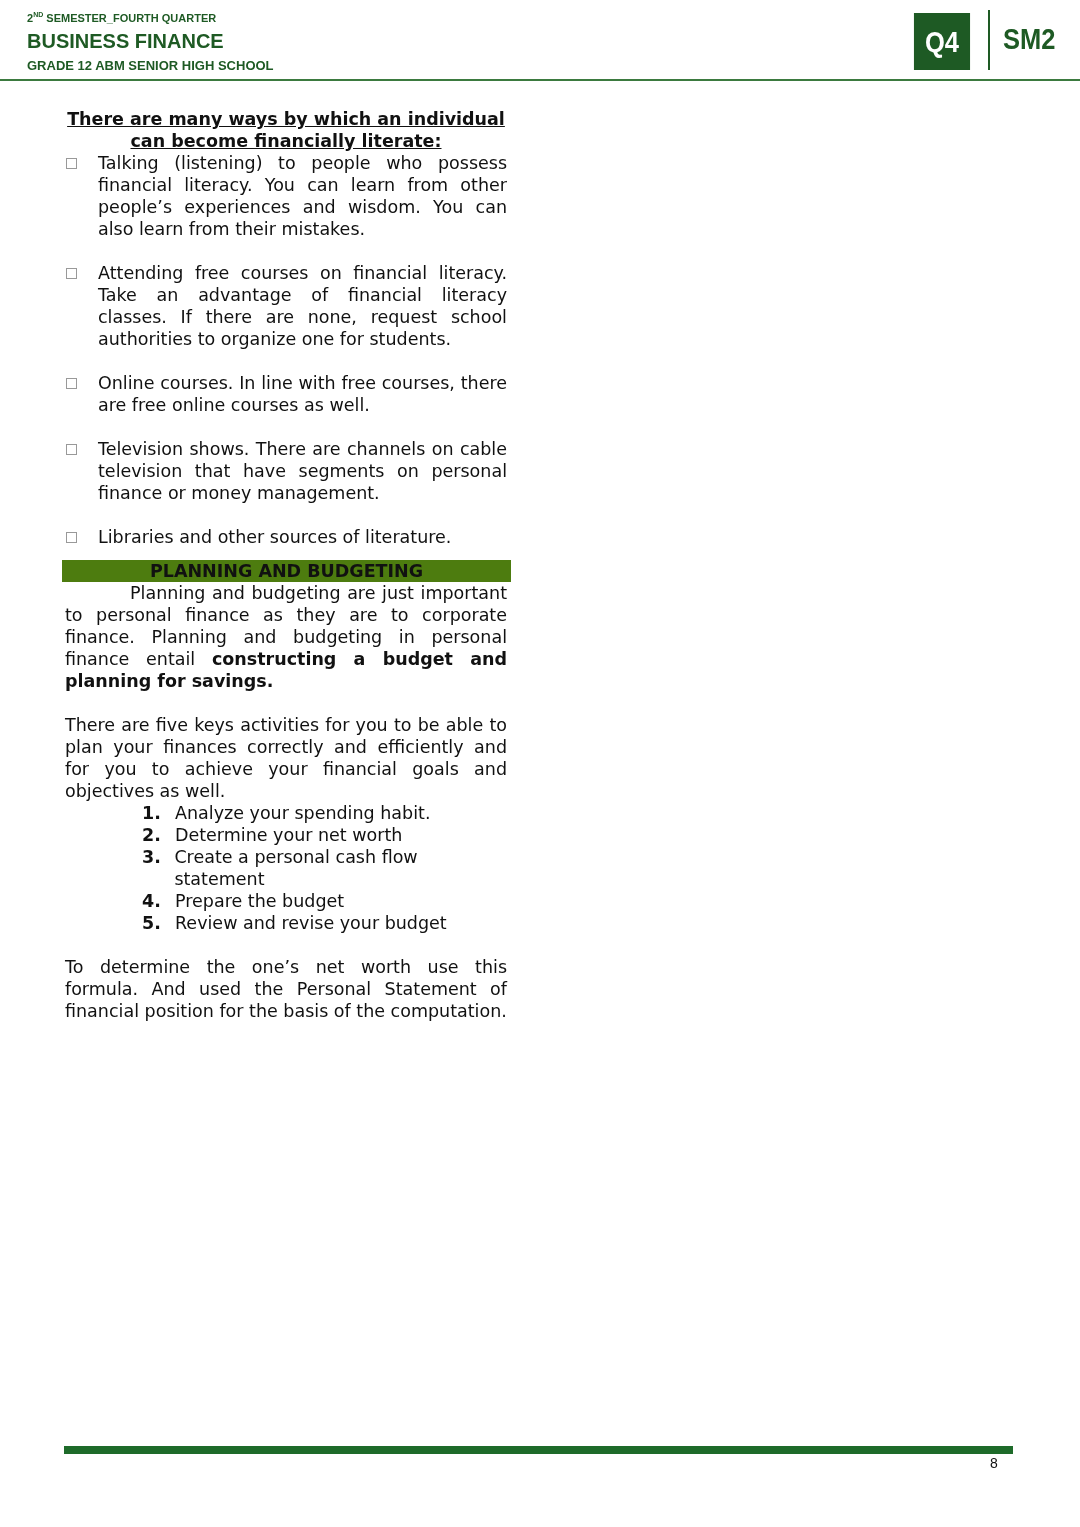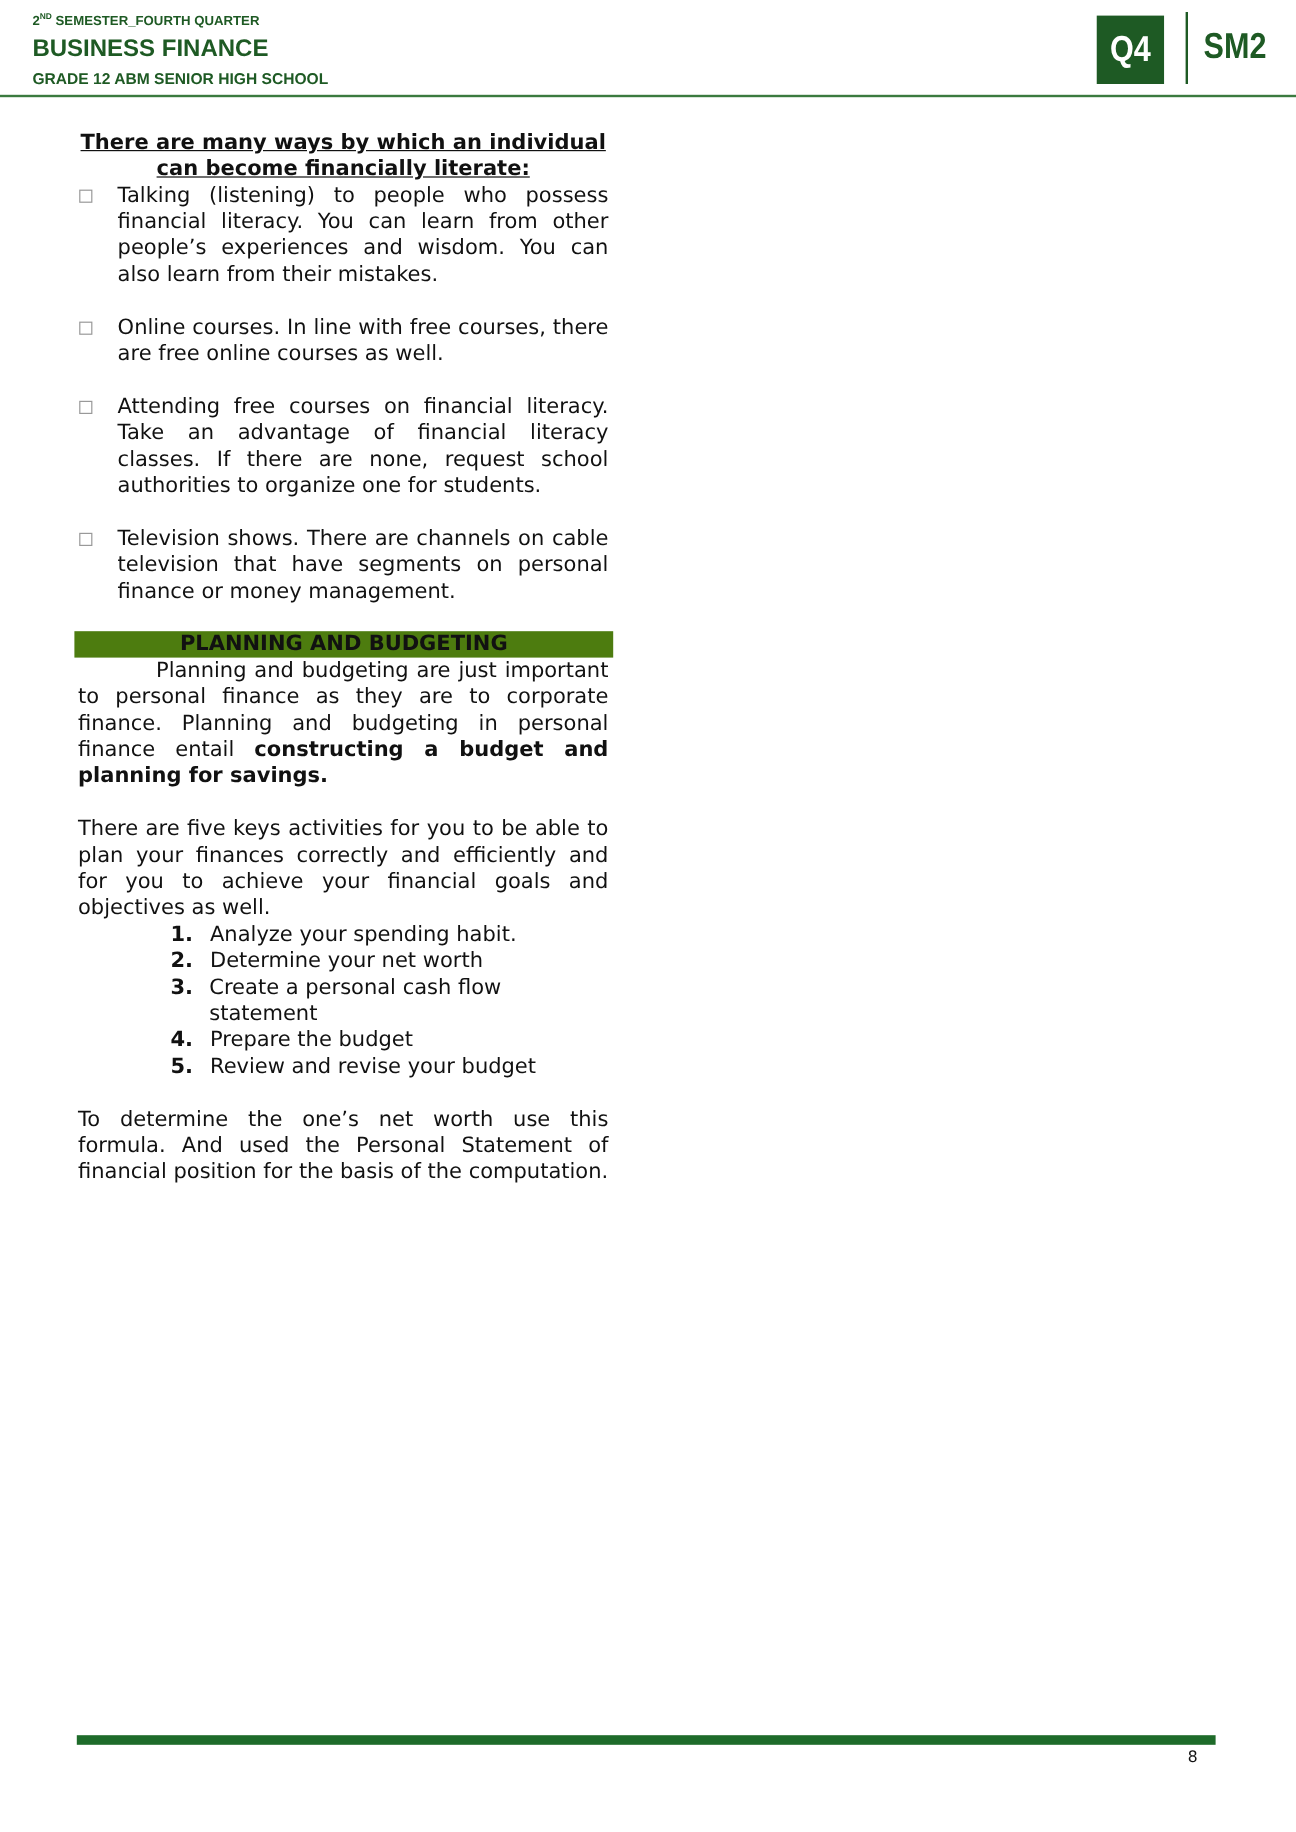--- a/index.html
+++ b/index.html
@@ -39,23 +39,24 @@
   <div class="q4">Q4</div>
   <div class="vsep"></div>
   <div class="sm2">SM2</div>
   <div class="hdr-rule"></div>
 </div>
 
 <div class="content">
   <div class="heading-ul">There are many ways by which an individual can become financially literate:</div>
 
   <div class="bullet"><span class="box"></span><span>Talking (listening) to people who possess financial literacy. You can learn from other people’s experiences and wisdom. You can also learn from their mistakes.</span></div>
+  <div class="bullet"><span class="box"></span><span>Attending free courses on financial literacy. Take an advantage of financial literacy classes. If there are none, request school authorities to organize one for students.</span></div>
   <div class="bullet"><span class="box"></span><span>Online courses. In line with free courses, there are free online courses as well.</span></div>
-  <div class="bullet"><span class="box"></span><span>Attending free courses on financial literacy. Take an advantage of financial literacy classes. If there are none, request school authorities to organize one for students.</span></div>
   <div class="bullet"><span class="box"></span><span>Television shows. There are channels on cable television that have segments on personal finance or money management.</span></div>
+  <div class="bullet" style="margin-bottom:12px"><span class="box"></span><span>Libraries and other sources of literature.</span></div>
 
   <div class="green-bar">PLANNING AND BUDGETING</div>
   <div class="para indent"><span>Planning and budgeting are just important to personal finance as they are to corporate finance. Planning and budgeting in personal finance entail </span><b>constructing a budget and planning for savings.</b></div>
   <div class="spacer"></div>
   <div class="para">There are five keys activities for you to be able to plan your finances correctly and efficiently and for you to achieve your financial goals and objectives as well.</div>
   <ol class="steps">
     <li>
         <span class="num">1.</span>
         <span>Analyze your spending habit.</span>
       </li>

